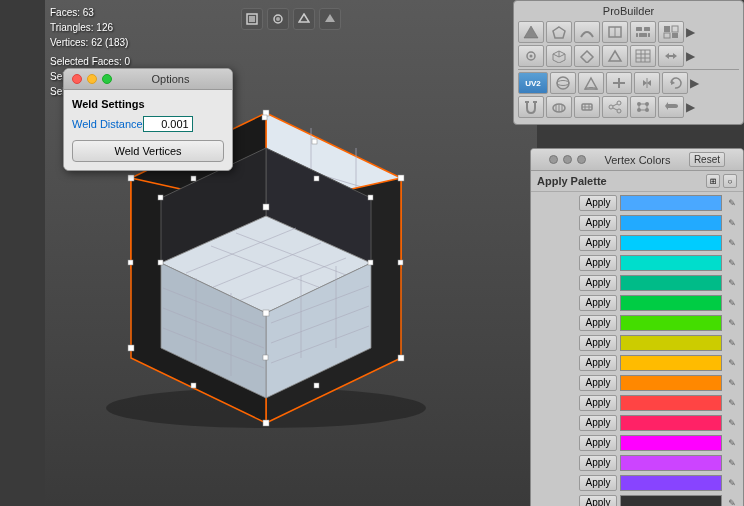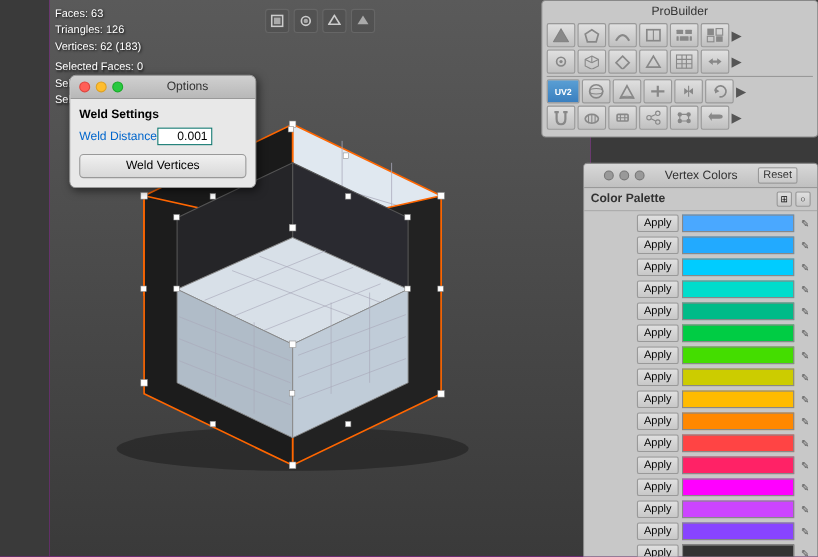--- a/index.html
+++ b/index.html
@@ -130,21 +130,21 @@
       text-align: center;
       cursor: pointer;
       color: #000;
     }
 
     
     .probuilder-panel {
       position: absolute;
       top: 0;
       right: 0;
-      width: 252px;
+      width: 231px;
       background: #c8c8c8;
       border: 1px solid #888;
       border-radius: 4px;
       padding: 4px;
     }
 
     .pb-title {
       text-align: center;
       font-size: 11px;
       color: #333;
@@ -661,21 +661,21 @@
 
 <div class="vertex-colors-panel">
   <div class="vc-titlebar">
     <span class="vc-traffic-light"></span>
     <span class="vc-traffic-light"></span>
     <span class="vc-traffic-light"></span>
     <span class="vc-title">Vertex Colors</span>
     <button class="vc-reset-btn">Reset</button>
   </div>
   <div class="vc-header">
-    <span class="vc-header-label">Color Palette</span>
+    <span class="vc-header-label">Apply Palette</span>
     <div class="vc-header-icons">
       <div class="vc-icon">⊞</div>
       <div class="vc-icon">○</div>
     </div>
   </div>
   <div class="color-rows" id="color-rows">
       <div class="color-row">
         <div class="apply-btn">Apply</div>
         <div class="color-swatch" style="background: rgb(74, 168, 255);"></div>
         <div class="eyedropper-btn">✎</div>

